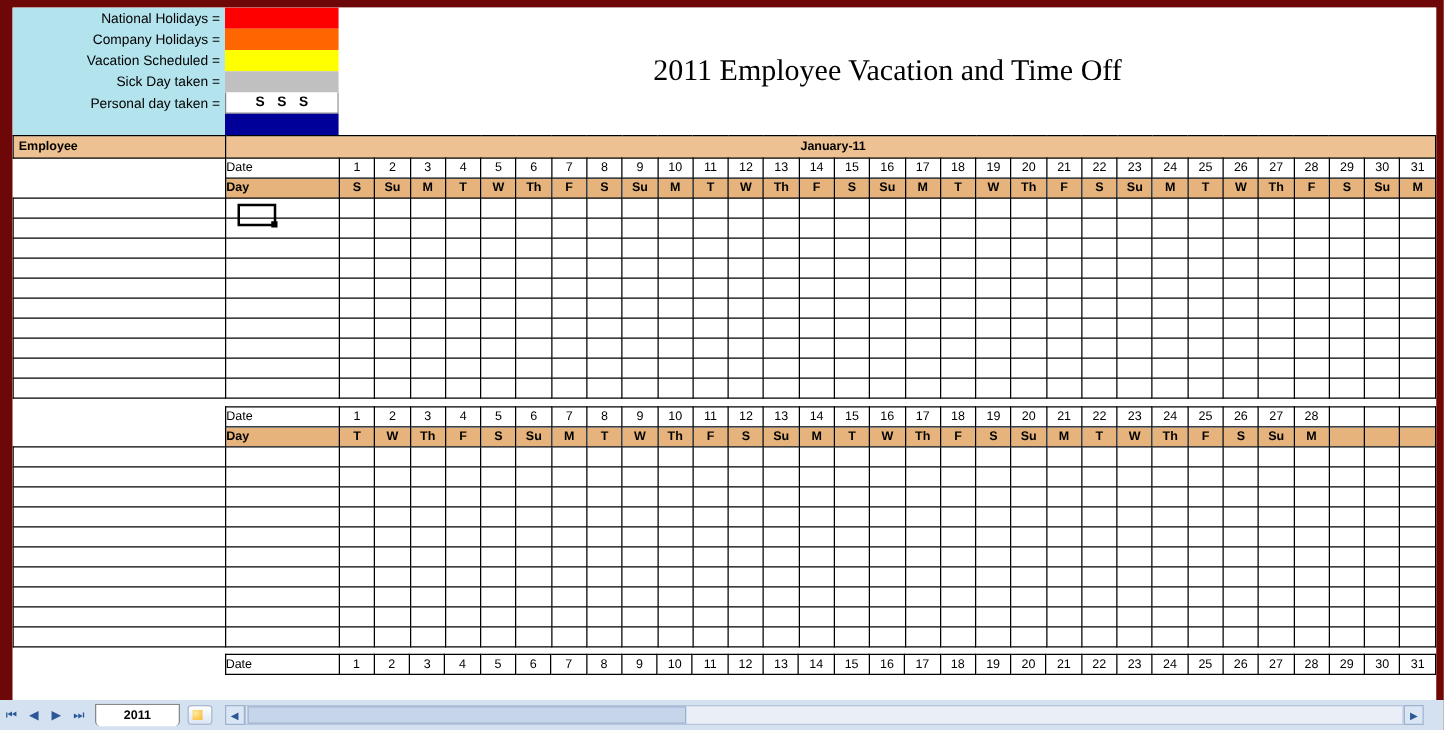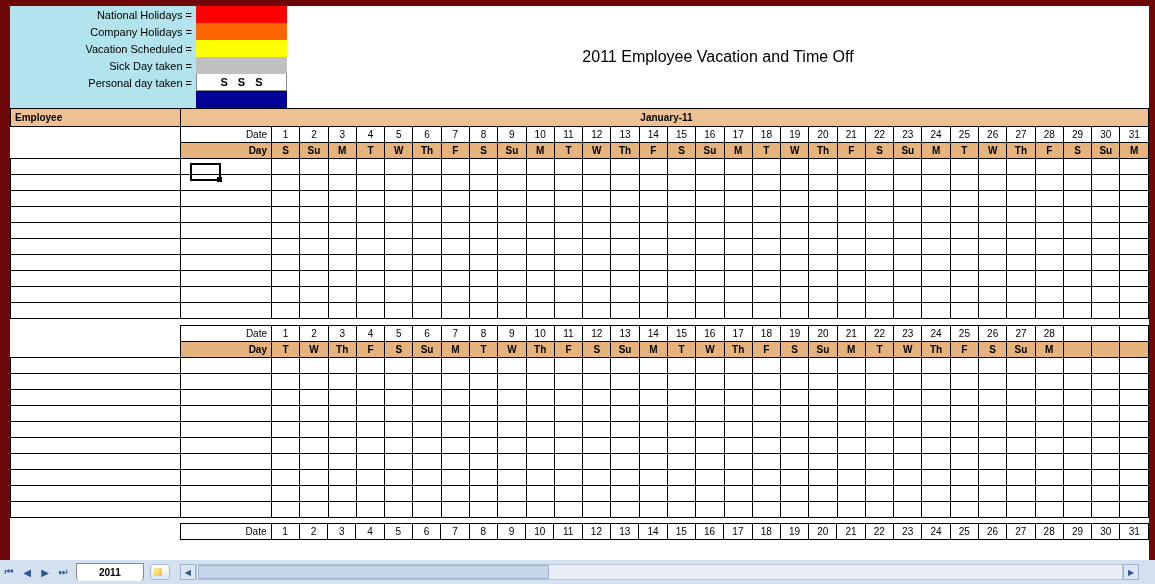--- a/index.html
+++ b/index.html
@@ -4,36 +4,36 @@
 <style>
   :root { --border:#000; --peach:#edc191; --peach-dark:#e5b37b; --dark-red:#6e0808;}
   * { box-sizing:border-box; }
   body { margin:0; background:var(--dark-red); font-family:Arial, sans-serif; font-size:11px; color:#000; }
   .frame { width:1155px; height:584px; position:relative; }
   .sheet { position:absolute; left:10px; top:6px; right:6px; bottom:24px; background:#fff; overflow:hidden;}
   
   
   .top-row { display:flex; align-items:stretch;}
   .legend-block { display:flex; }
-  .legend-labels { background:#b3e3ed; display:flex; flex-direction:column; width:186px;}
+  .legend-labels { background:#b3e3ed; display:flex; flex-direction:column; width:170px;}
   .legend-labels div { height:17px; padding:2px 4px; text-align:right; display:flex; align-items:center; justify-content:flex-end;}
   .legend-swatch-col { width:91px; display:flex; flex-direction:column;}
   .swatch { height:17px; border:0; display:flex; align-items:center; justify-content:center;}
   .swatch-red{background:#ff0000;} .swatch-orange{background:#ff6600;} .swatch-yellow{background:#ffff00;}
   .swatch-silver{background:#c0c0c0;} .swatch-navy{background:#000099;}
   .swatch-white{background:#fff; border-left:1px solid #888; border-right:1px solid #888; border-bottom:1px solid #888;}
   .swatch-white span{margin:0 5px; font-weight:bold;}
   .title-block{ flex:1; display:flex; align-items:center; justify-content:center; background:#fff;}
-  .title-block h1{ margin:0; font-size:16px; font-weight:normal; font-family:Liberation Sans, sans-serif;}
+  .title-block h1{ margin:0; font-size:24px; font-weight:normal; font-family:Liberation Serif, serif;}
   
   
   .cal { border-collapse:collapse; table-layout:fixed; width:100%; }
   .cal td, .cal th { border:1px solid var(--border); padding:0; height:16px; text-align:center; font-size:10px; overflow:hidden;}
   .cal .emp-col { width:170px; text-align:left; padding-left:4px;}
-  .cal .lbl-col { width:91px; text-align:right; padding-right:4px;}
+  .cal .lbl-col { width:91px; text-align:left; padding-right:15px;}
   .month-header td { background:var(--peach); height:18px;}
   .month-name { font-weight:bold; text-align:center; padding-left:4px !important; font-size:12px;}
   .emp-header { font-weight:bold; text-align:left !important; padding-left:4px !important; font-size:12px; background:var(--peach);}
   .dayname-row td { background:var(--peach-dark); font-weight:bold; font-size:10px;}
   .date-row td { background:#fff; font-size:10px;}
   .date-row .lbl-col, .dayname-row .lbl-col, .date-row .emp-col { background:#fff; }
   .blank-row td { background:#fff; }
   .filler-row td { background:#fff; height:6px; border:0;}
   
   .sel-cursor { position:absolute; left:180px; top:157px; width:31px; height:18px; border:2px solid #000; pointer-events:none;}

